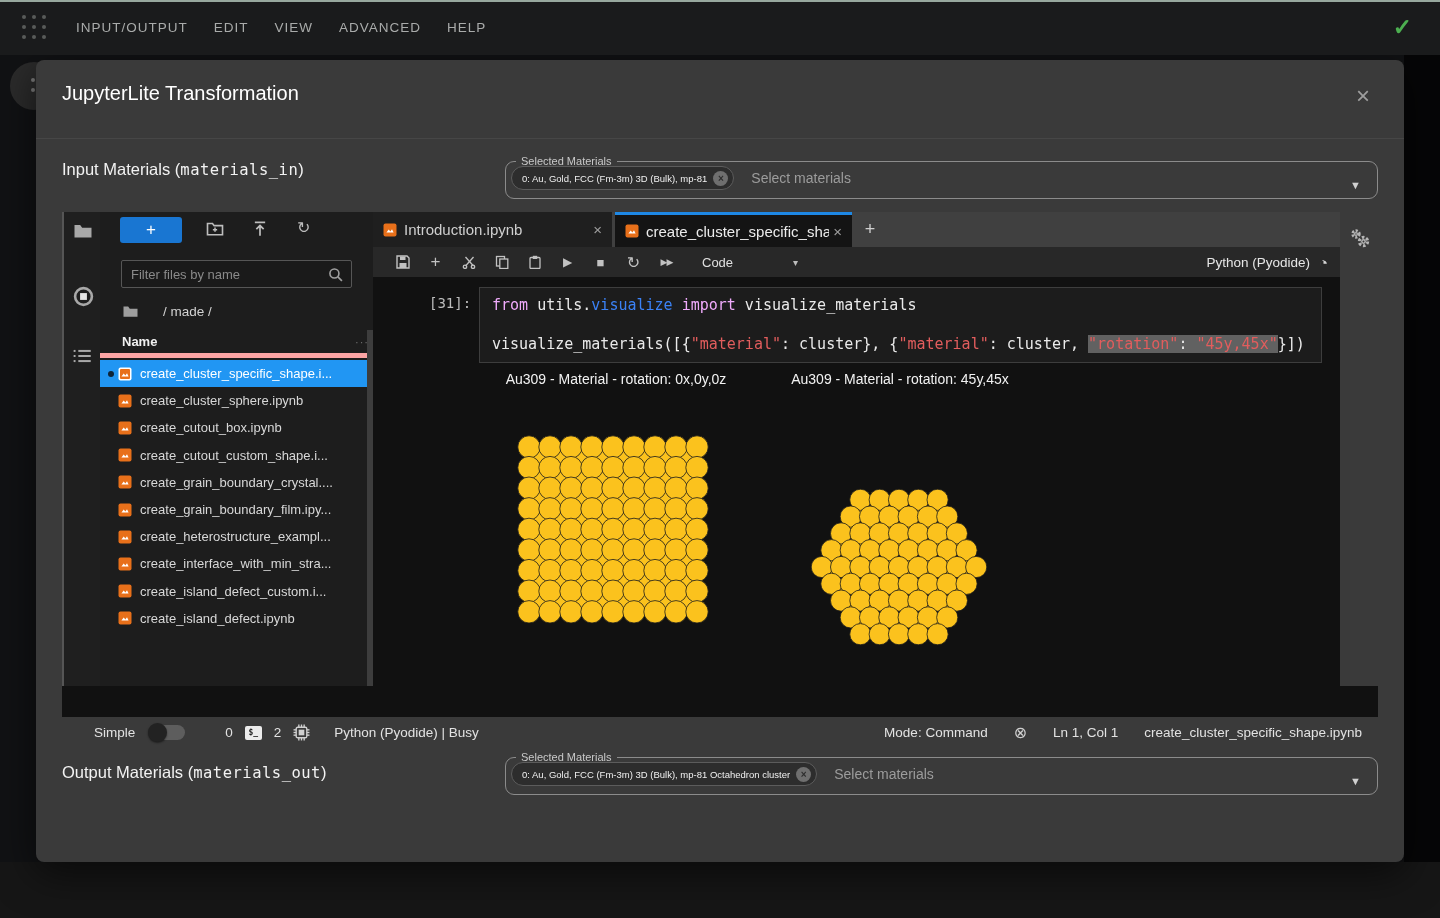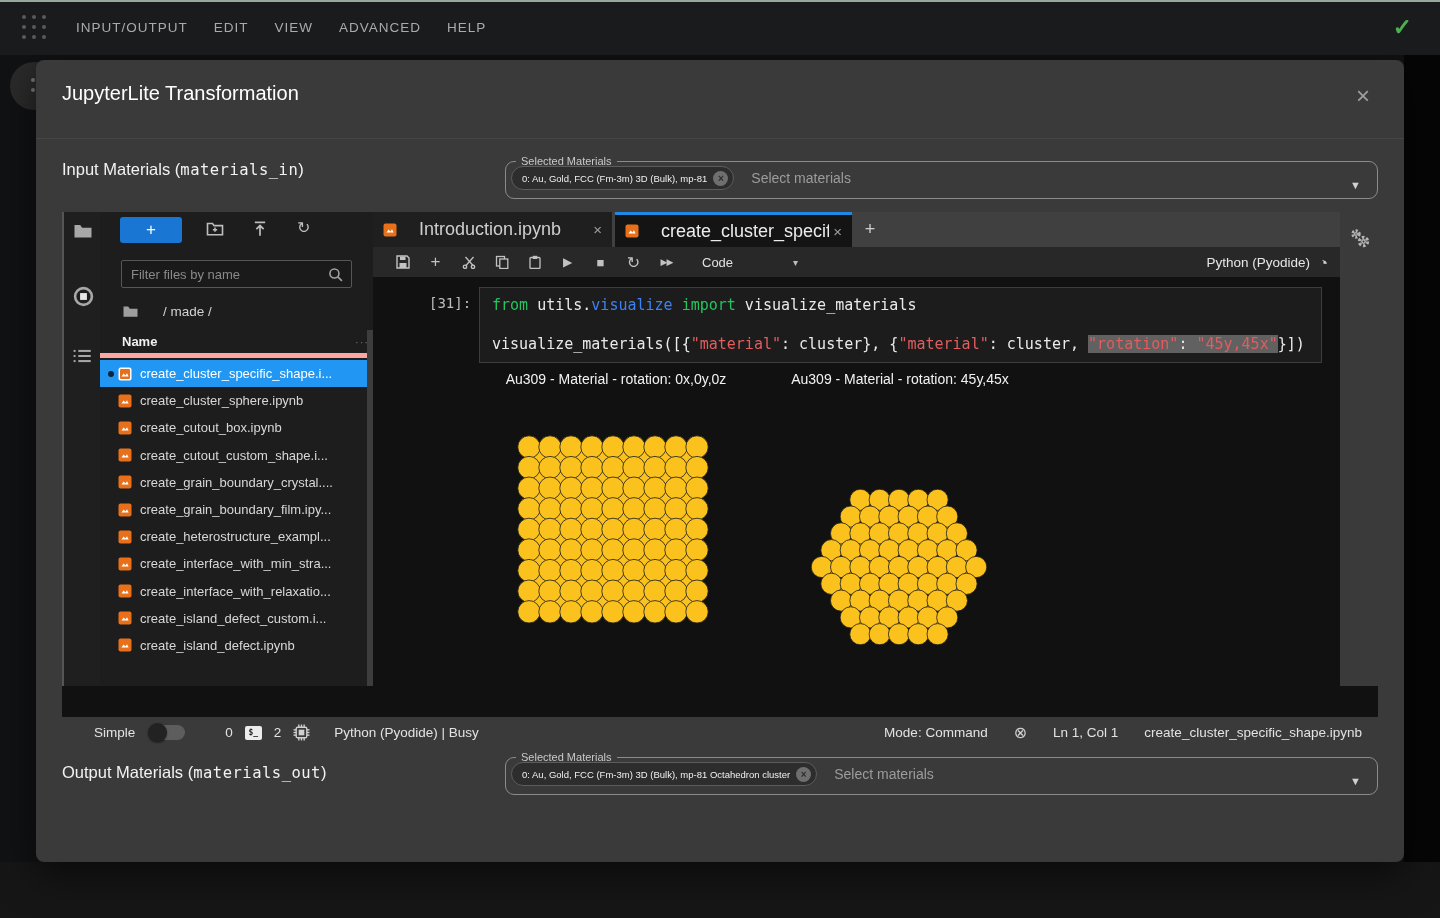--- a/index.html
+++ b/index.html
@@ -85,42 +85,42 @@
   .fb-row .fname { margin-left:8px; color:#d8d8d8; font-size:13px; white-space:nowrap; overflow:hidden; }
   .fb-row.selected { background:#2196f3; padding-left:8px; }
   .fb-row.selected .fname { color:#fff; }
   .dirty-dot { width:6px; height:6px; border-radius:50%; background:#0e2438; margin-right:4px; }
   .fb-scroll { position:absolute; right:0; top:118px; bottom:0; width:6px; background:#3d3d3d; }
 
   .jl-dock { width:967px; display:flex; flex-direction:column; }
   .jl-tabbar { height:35px; background:#404040; display:flex; position:relative; }
   .jtab { display:flex; align-items:center; padding:0 10px; width:239px; background:#1f1f1f;
           margin-right:3px; cursor:pointer; }
-  .jtab .tlabel { margin-left:22px; color:#cfcfcf; font-size:18px; white-space:nowrap; overflow:hidden; flex:1; }
+  .jtab .tlabel { margin-left:7px; color:#cfcfcf; font-size:15px; white-space:nowrap; overflow:hidden; flex:1; }
   .jtab .tclose { color:#9e9e9e; font-size:15px; margin-left:4px; }
   .jtab.active { width:237px; background:#141414; border-top:3px solid #1e88e5; }
   .jtab.active .tlabel { color:#ececec; }
   .tab-add { width:30px; display:flex; align-items:center; justify-content:center; color:#cfcfcf;
              font-size:18px; cursor:pointer; }
   .jl-ntoolbar { height:30px; background:#282828; display:flex; align-items:center; padding-left:22px; }
   .nt-icon { width:15px; margin-right:18px; color:#c2c2c2; font-size:13px; display:flex;
              align-items:center; justify-content:center; cursor:pointer; }
   .nt-text { color:#e0e0e0; font-size:13px; margin:0 0 0 10px; cursor:pointer; }
   .nt-caret { color:#bdbdbd; font-size:10px; margin-left:60px; cursor:pointer; }
   .nt-right { margin-left:auto; display:flex; align-items:center; padding-right:12px; gap:9px; }
   .nt-kernel { color:#e6e6e6; font-size:13.5px; cursor:pointer; }
   .nt-busy { color:#d5d5d5; font-size:15px; }
 
   .jl-content { flex:1; background:#111; position:relative; }
   .cell-prompt { position:absolute; left:56px; top:18px; color:#bdbdbd; font-size:14px; }
   .code-editor { position:absolute; left:106px; top:10px; width:843px; height:76px; background:#1c1c1c;
                  border:1px solid #3d3d3d; padding:8px 12px; font-size:15px; line-height:19.5px;
                  font-family:"DejaVu Sans Mono",monospace; white-space:pre; cursor:text; }
   .code-line { height:19.5px; }
-  .kw { color:#22c55e;margin-top:20px; } .prop { color:#3b82f6; } .pl { color:#eaeaea; } .str { color:#e25d5d; }
+  .kw { color:#f0abfc;margin-top:20px; } .prop { color:#3b82f6; } .pl { color:#eaeaea; } .str { color:#e25d5d; }
   .hl { background:#616161; }
   .out-title { position:absolute; top:94px; transform:translateX(-50%); color:#f2f2f2; font-size:14px; }
   .out-title-1 { left:243px; } .out-title-2 { left:527px; }
   .cluster-svg { position:absolute; }
   .cluster-0 { left:143px; top:158px; }
   .cluster-1 { left:437px; top:206px; }
 
   .jl-rightstrip { width:38px; background:#3a3a3a; position:relative; }
   .gears { position:absolute; left:8px; top:14px; cursor:pointer; }
 
@@ -325,27 +325,20 @@
                   <path d="M3.4 9.6l2.3-3 1.7 2 1.6-2.4 1.6 3.4z" fill="#fff"></path>
                 </svg>
               <span class="fname">create_heterostructure_exampl...</span>
             </div>
             <div class="fb-row">
               <svg class="ic" width="14" height="14" viewBox="0 0 14 14">
                   <rect x="0.5" y="0.5" width="13" height="13" rx="2" fill="#e8701a"></rect>
                   <path d="M3.4 9.6l2.3-3 1.7 2 1.6-2.4 1.6 3.4z" fill="#fff"></path>
                 </svg>
               <span class="fname">create_interface_with_min_stra...</span>
-            </div>
-            <div class="fb-row">
-              <svg class="ic" width="14" height="14" viewBox="0 0 14 14">
-                  <rect x="0.5" y="0.5" width="13" height="13" rx="2" fill="#e8701a"></rect>
-                  <path d="M3.4 9.6l2.3-3 1.7 2 1.6-2.4 1.6 3.4z" fill="#fff"></path>
-                </svg>
-              <span class="fname">create_interface_with_relaxatio...</span>
             </div>
             <div class="fb-row">
               <svg class="ic" width="14" height="14" viewBox="0 0 14 14">
                   <rect x="0.5" y="0.5" width="13" height="13" rx="2" fill="#e8701a"></rect>
                   <path d="M3.4 9.6l2.3-3 1.7 2 1.6-2.4 1.6 3.4z" fill="#fff"></path>
                 </svg>
               <span class="fname">create_island_defect_custom.i...</span>
             </div>
             <div class="fb-row">
               <svg class="ic" width="14" height="14" viewBox="0 0 14 14">

